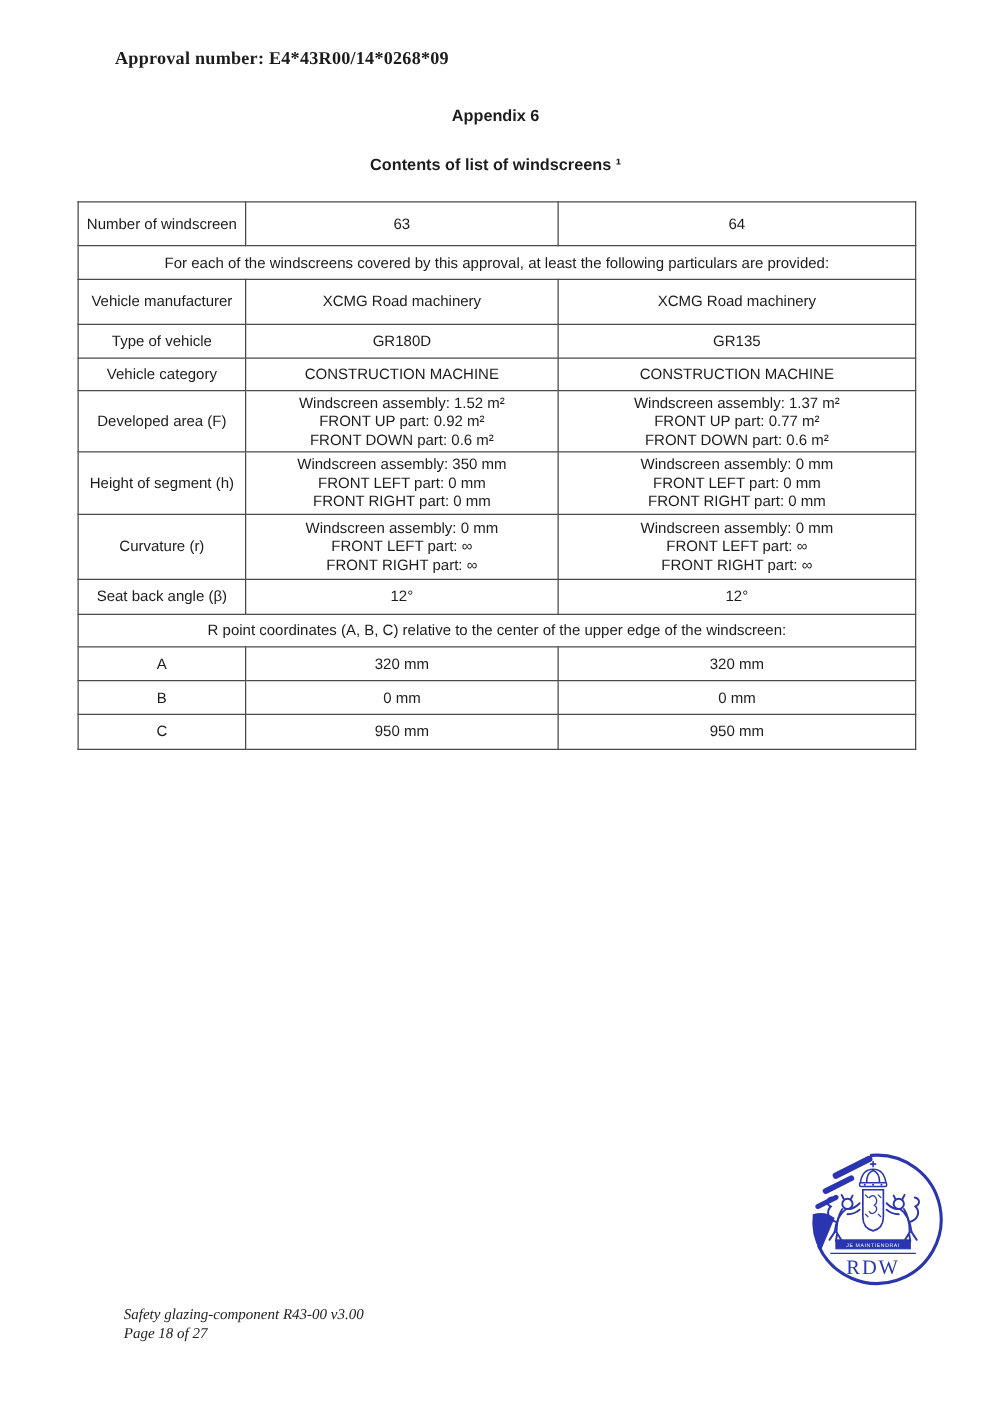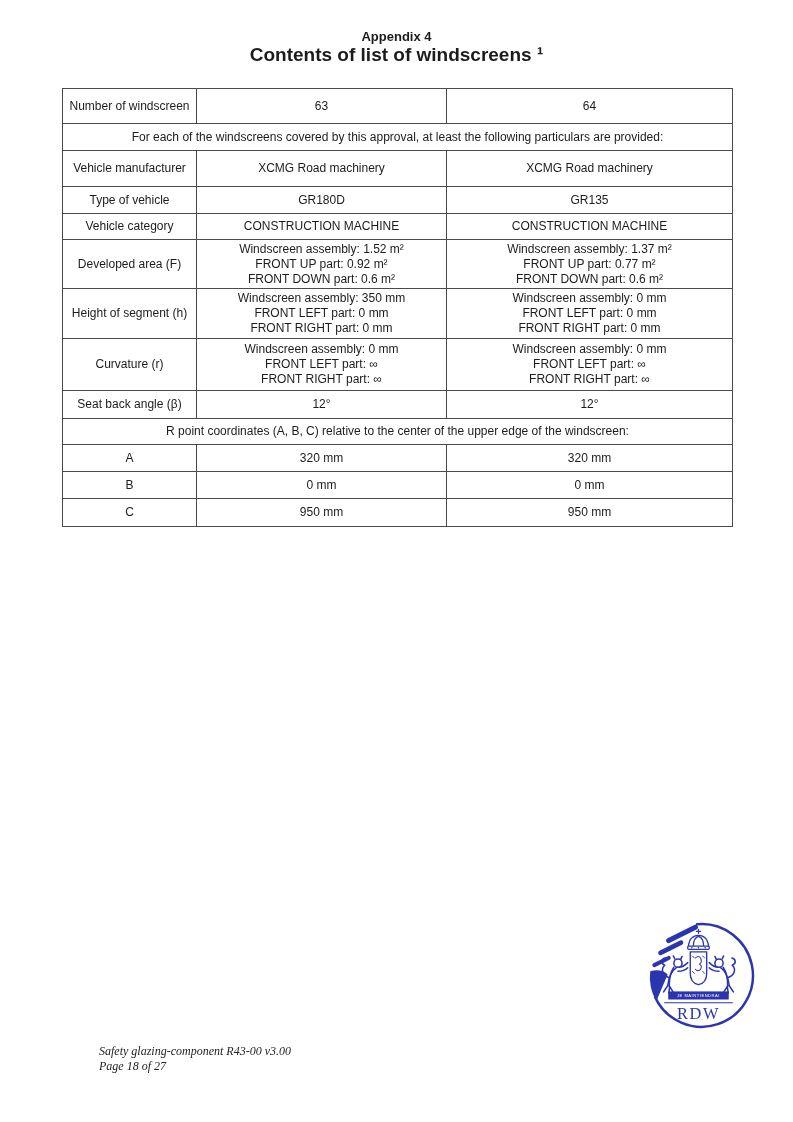--- a/index.html
+++ b/index.html
@@ -18,24 +18,24 @@
     font-size:14.5px;
     letter-spacing:0.2px;
   }
   .appendix{
     margin-top:29px;
     text-align:center;
     font-weight:bold;
     font-size:13px;
   }
   .doc-title{
-    margin-top:0;
+    margin-top:24px;
     text-align:center;
     font-weight:bold;
-    font-size:19px;
+    font-size:13px;
   }
   table.ws{
     margin:22px 0 0 62px;
     width:670px;
     border-collapse:collapse;
     table-layout:fixed;
     font-size:12px;
   }
   table.ws td{
     border:1.4px solid #4a4a4a;
@@ -64,21 +64,22 @@
     font-size:12px;
     color:#222;
     flex-direction:column;
   }
 </style>
 </head>
 <body>
 
 <div class="page">
 
-  <div class="appendix">Appendix 4</div>
+  <div class="approval">Approval number: E4*43R00/14*0268*09</div>
+  <div class="appendix">Appendix 6</div>
   <div class="doc-title">Contents of list of windscreens ¹</div>
 
   <table class="ws">
     <colgroup>
       <col style="width:134px">
         <col style="width:250px">
         <col style="width:286px">
     </colgroup>
     <tbody>
       <tr class="h32">

